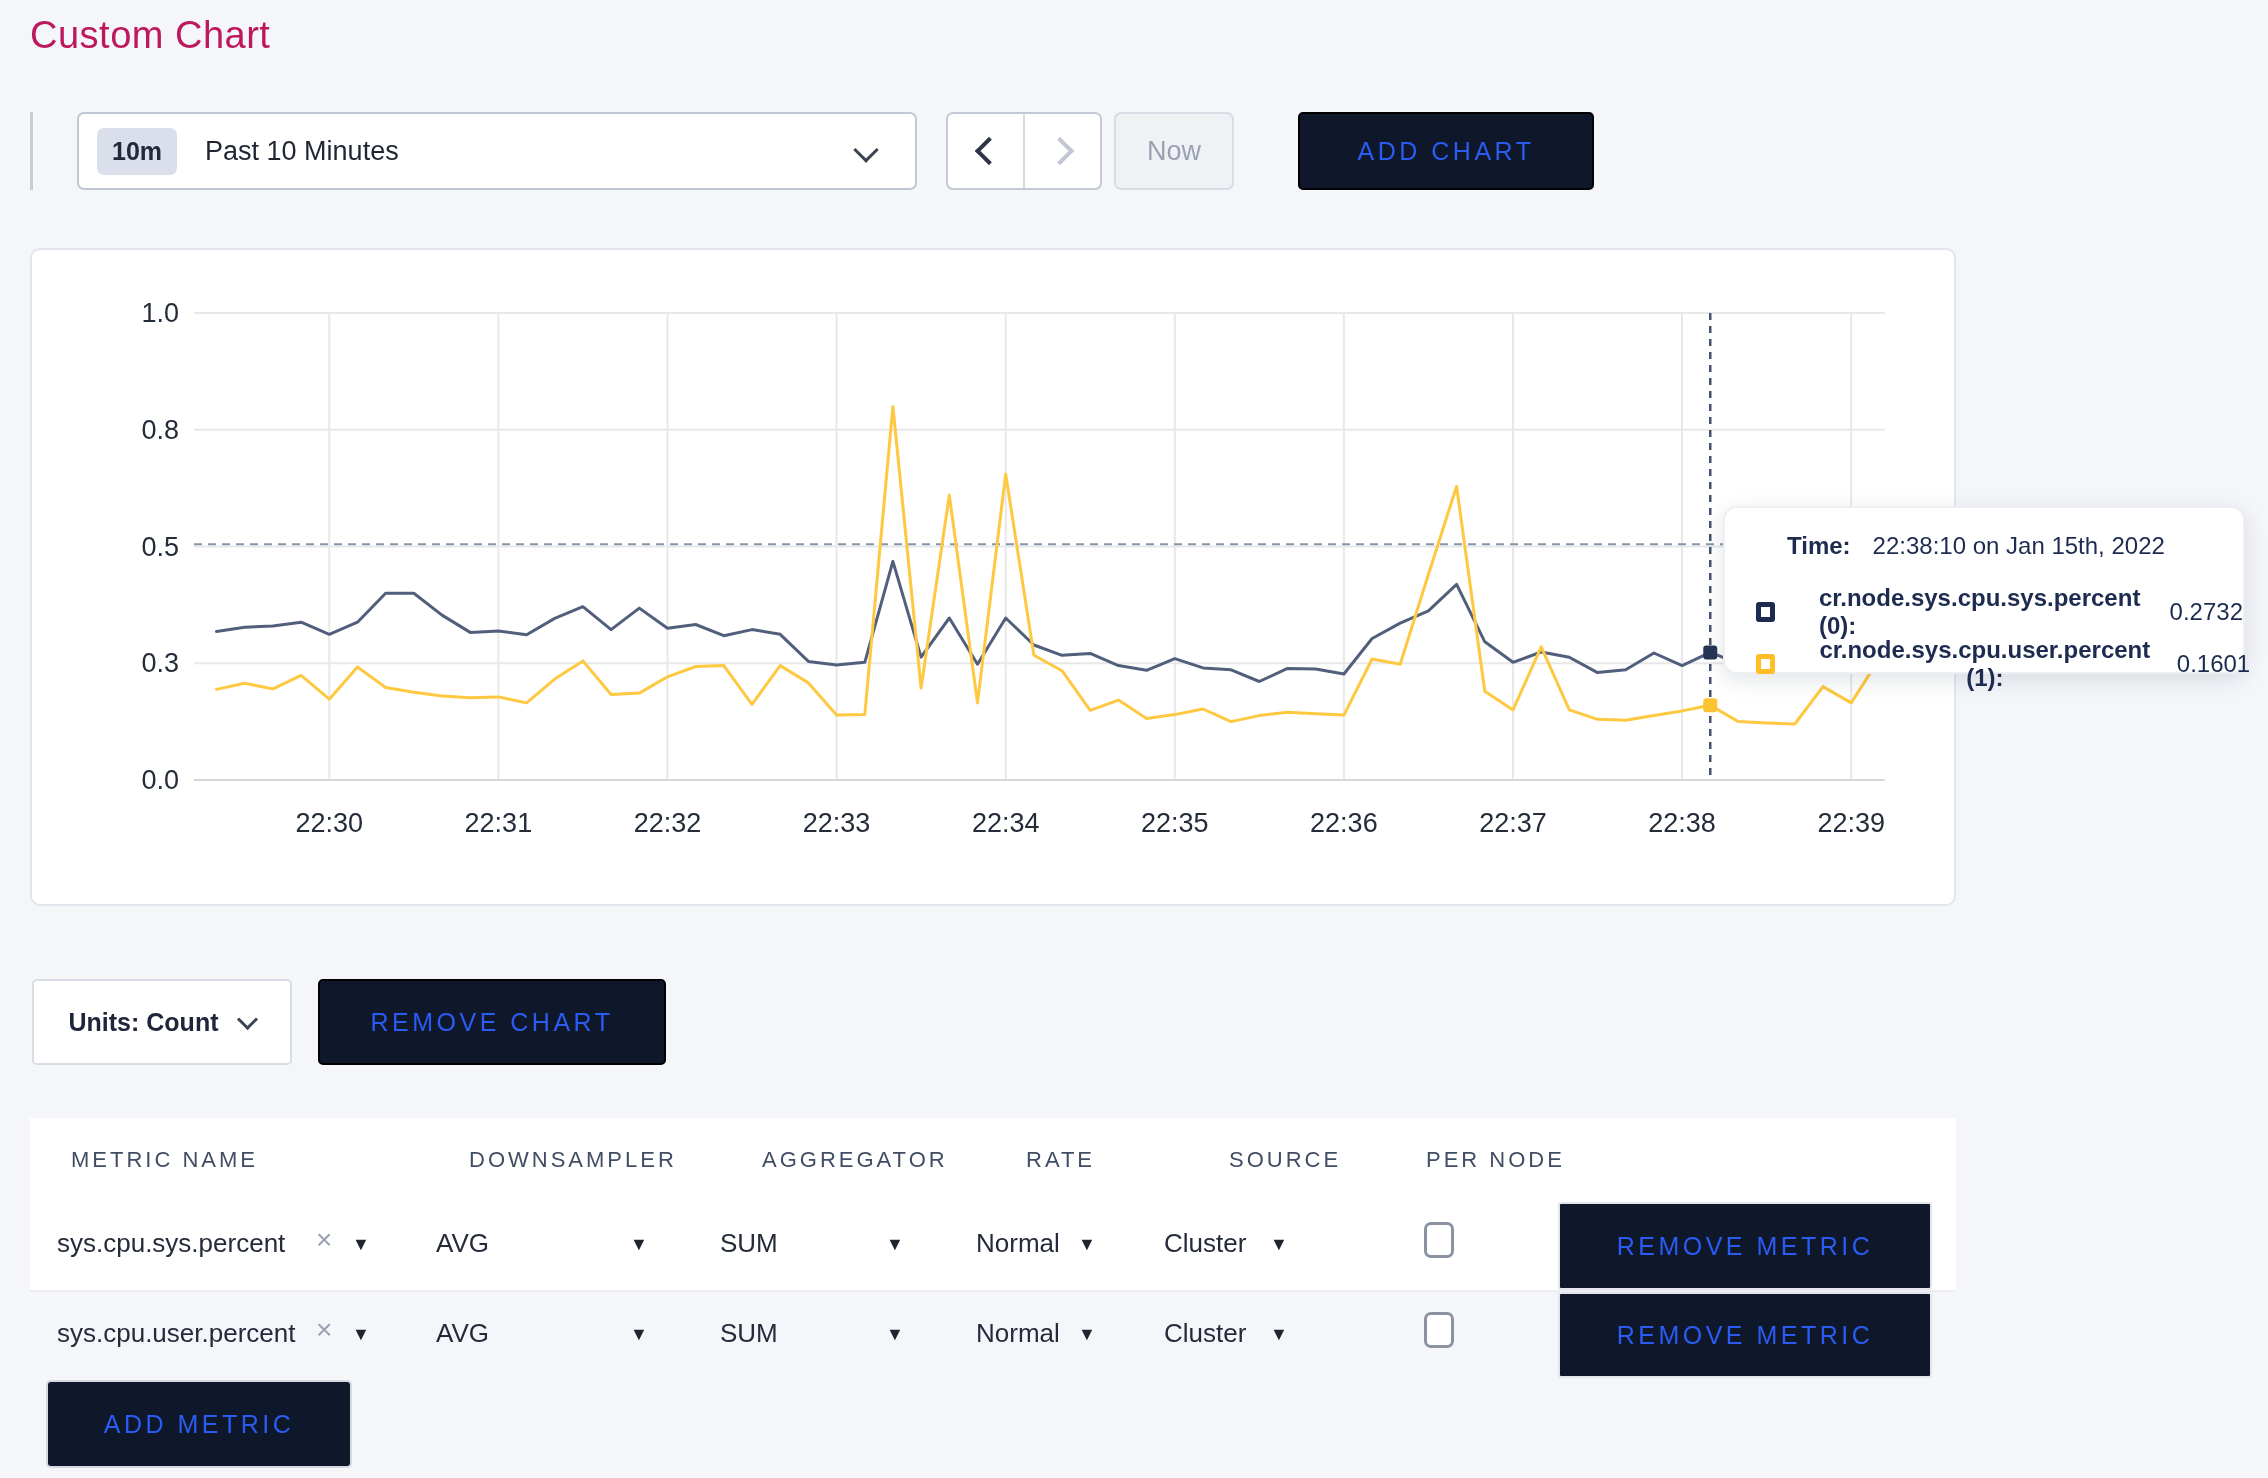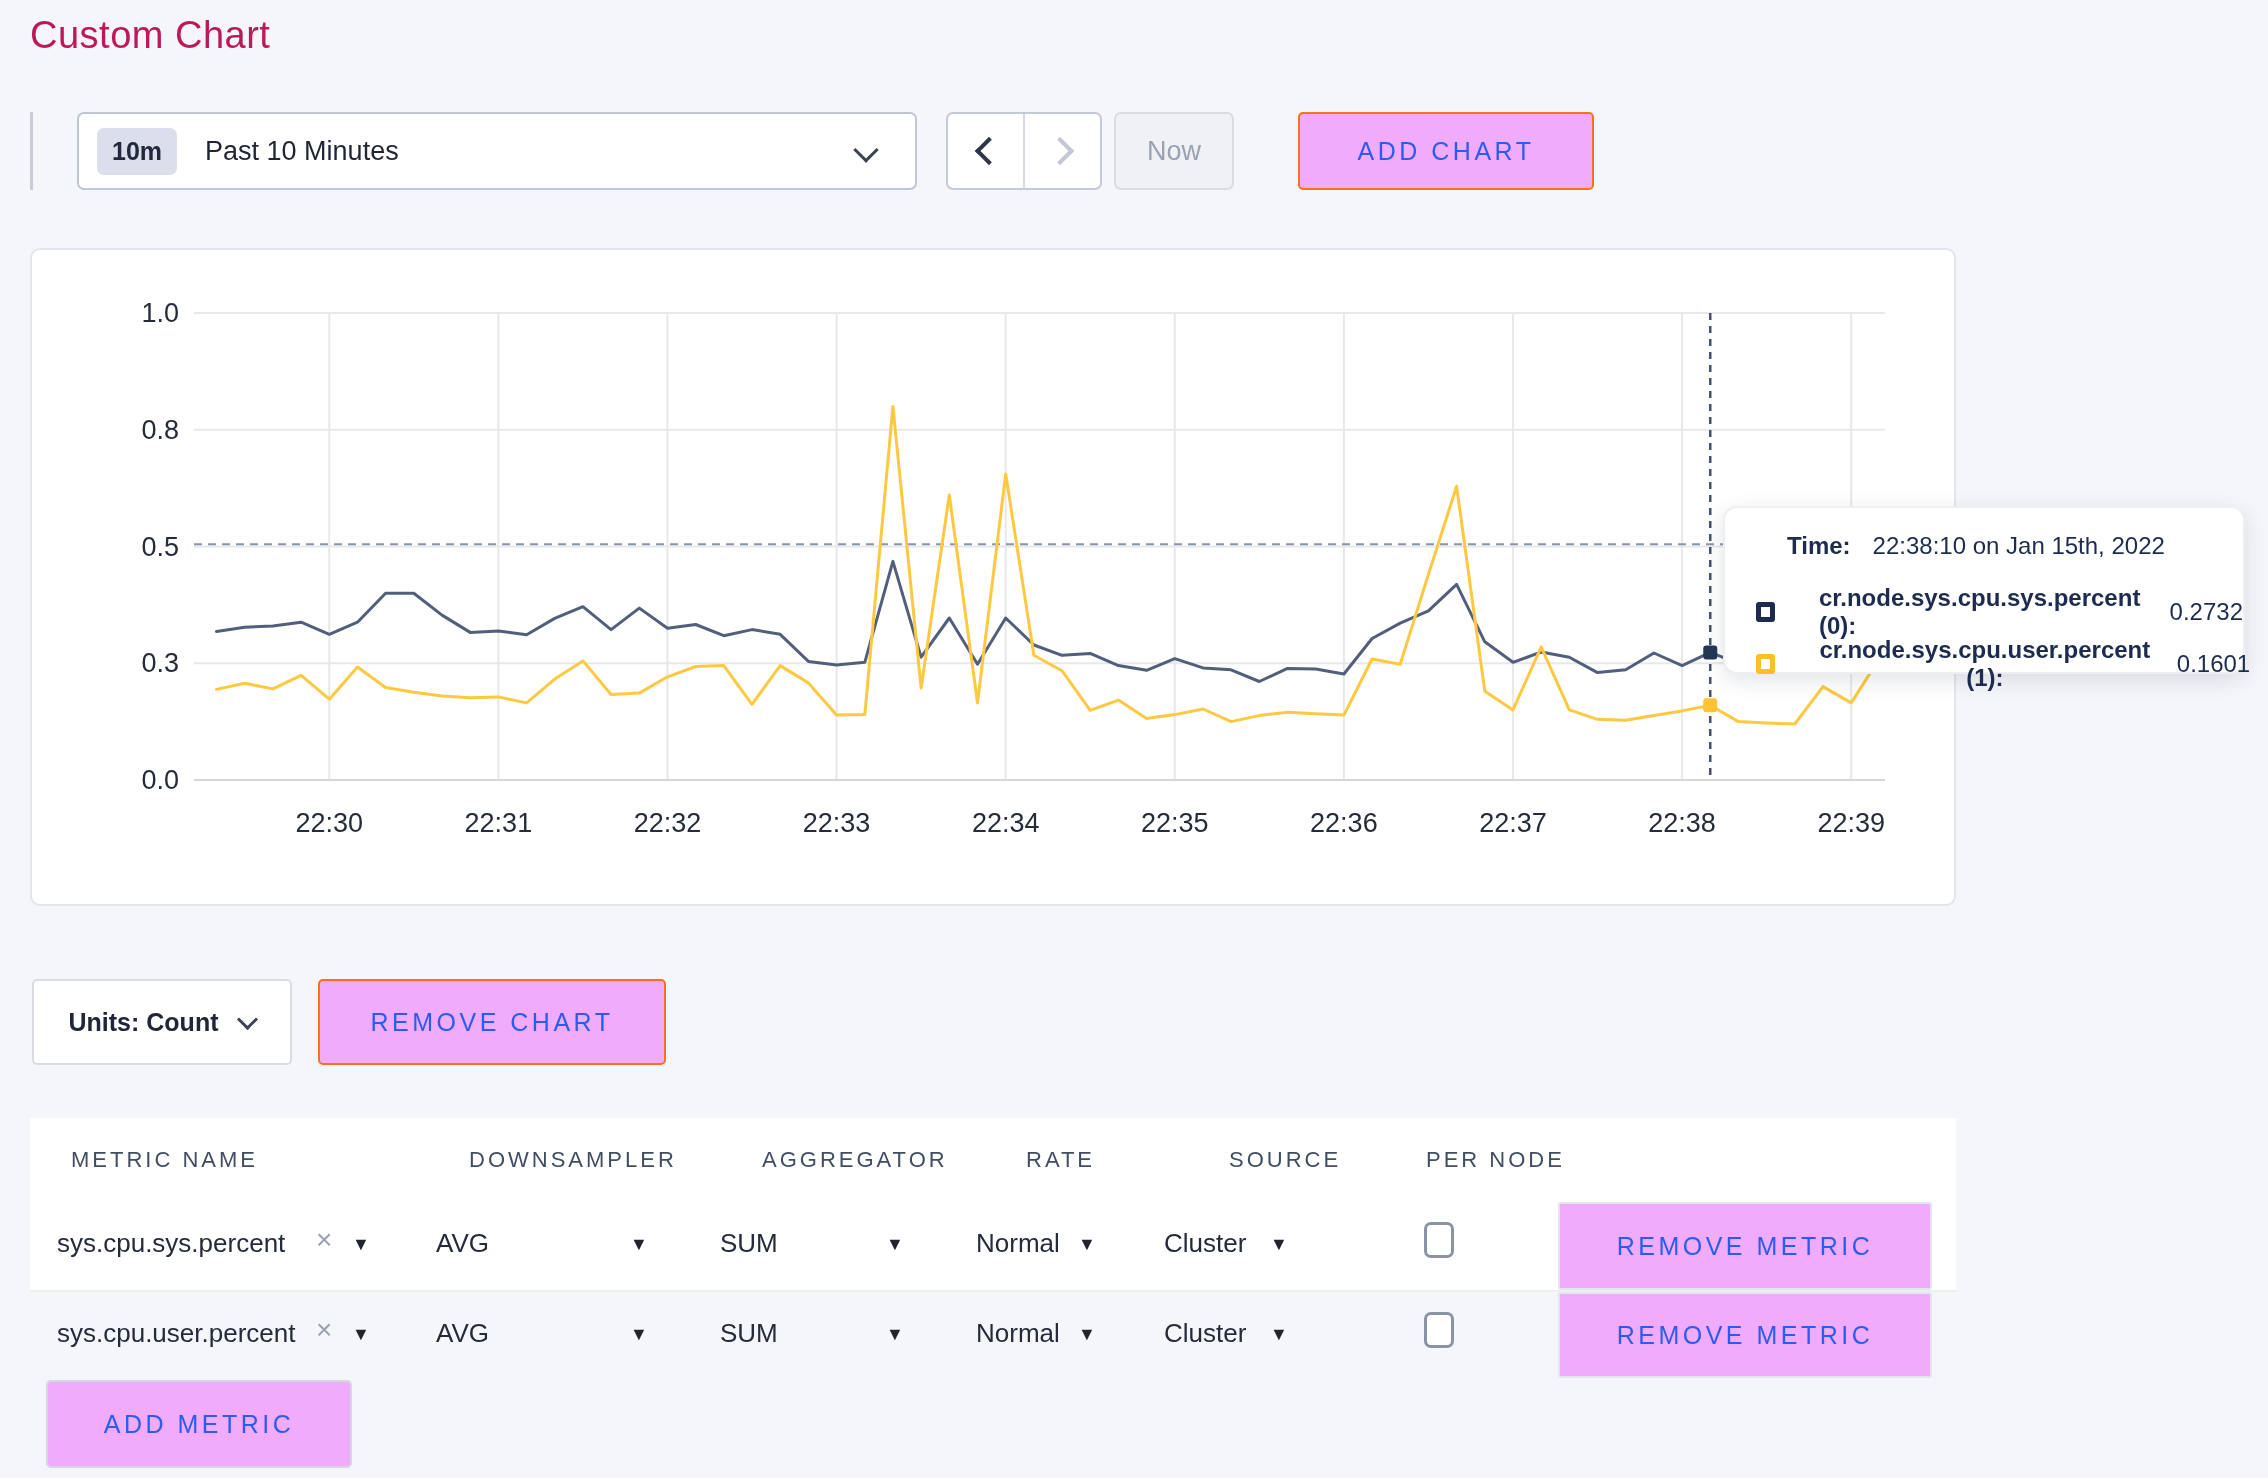--- a/index.html
+++ b/index.html
@@ -36,21 +36,21 @@
   .pager-half + .pager-half{border-left:2px solid #d5d9e2;}
   .chev-left{width:16px;height:16px;border-left:4px solid #2e3547;border-bottom:4px solid #2e3547;transform:rotate(45deg);margin-left:6px;}
   .chev-right{width:16px;height:16px;border-right:4px solid #c2c7d3;border-bottom:4px solid #c2c7d3;transform:rotate(-45deg);margin-right:6px;}
   .now-btn{
     left:1114px;top:112px;width:120px;height:78px;background:#eff1f5;
     border:2px solid #d8dce5;border-radius:7px;box-sizing:border-box;
     display:flex;align-items:center;justify-content:center;
     font-size:27px;color:#99a1b3;
   }
   .blue-btn{
-    background:#f0abfc;border:2px solid #f97316;border-radius:5px;box-sizing:border-box;
+    background:#0f172a;border:2px solid #000000;border-radius:5px;box-sizing:border-box;
     display:flex;align-items:center;justify-content:center;
     font-size:25px;color:#2a5cf4;letter-spacing:3.5px;font-weight:500;cursor:pointer;
   }
   .add-chart{left:1298px;top:112px;width:296px;height:78px;}
   
   .chart-card{
     left:30px;top:248px;width:1926px;height:658px;background:#fff;
     border:2px solid #e2e5ed;border-radius:10px;box-sizing:border-box;
   }
   .chart-card svg{display:block;width:1922px;height:654px;}

